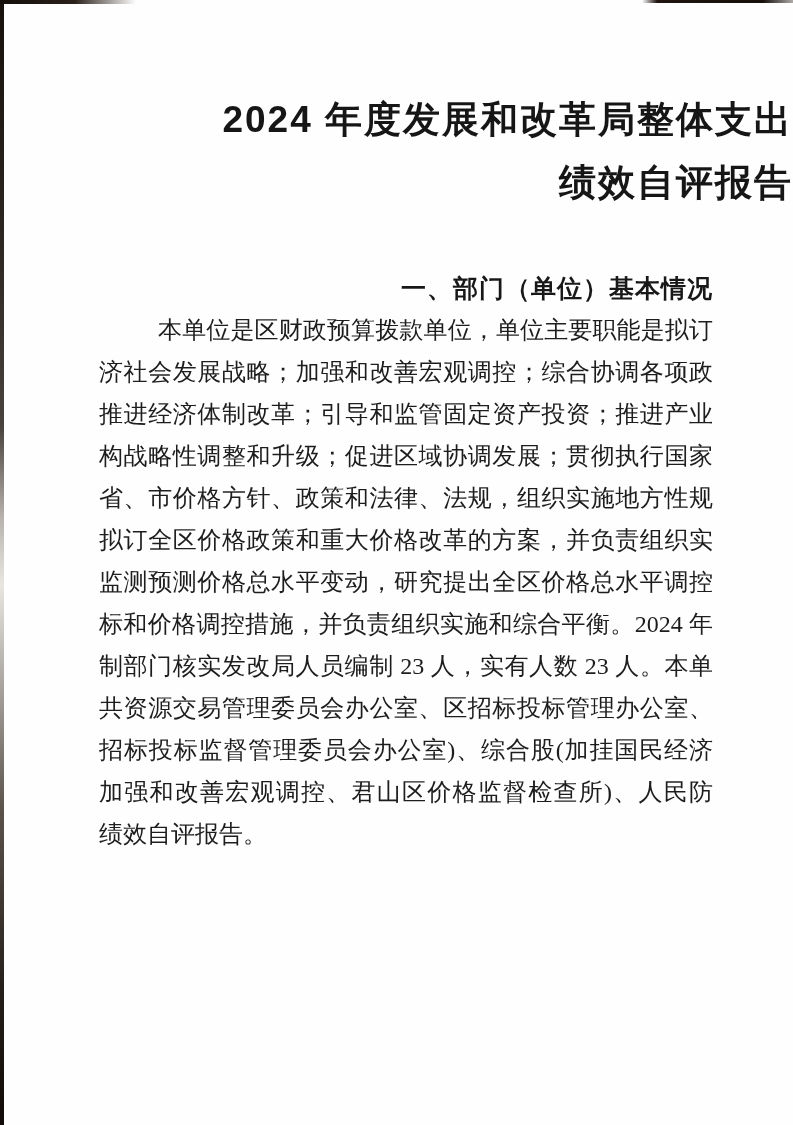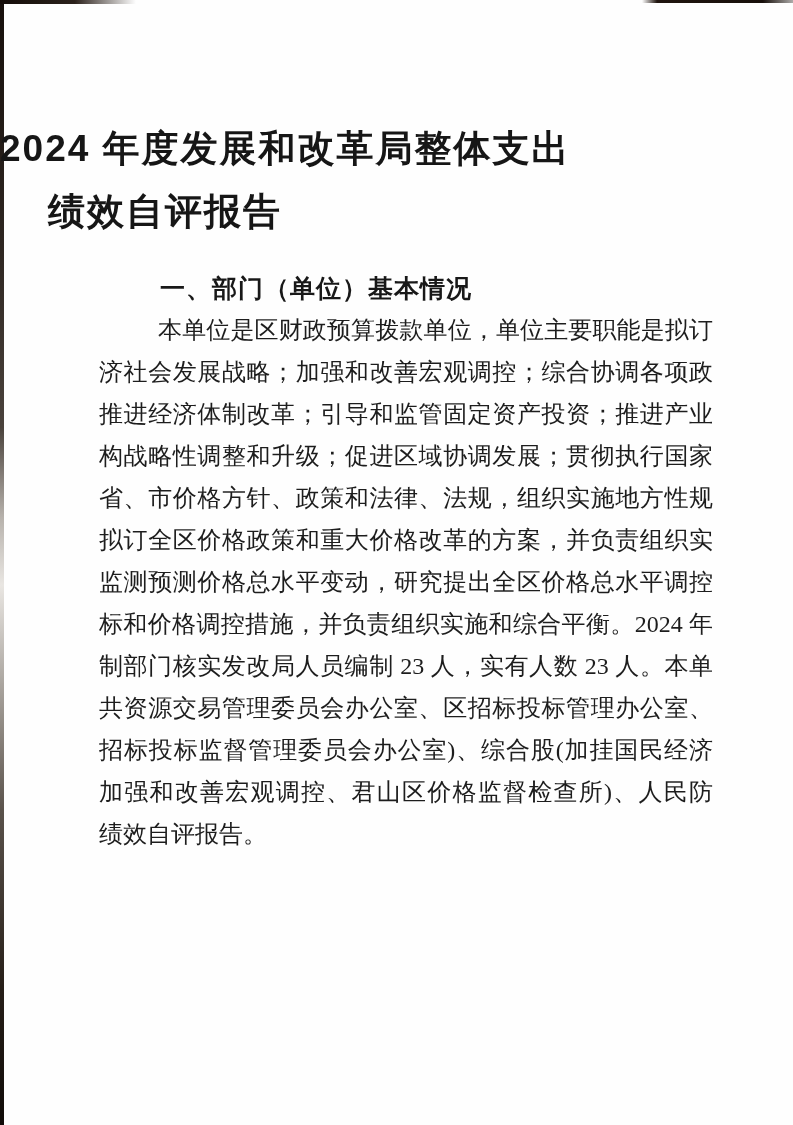--- a/index.html
+++ b/index.html
@@ -35,23 +35,23 @@
   .edge-top-right {
     position: absolute;
     left: 642px; top: 0;
     width: 151px; height: 3px;
     background: linear-gradient(to right,
       rgba(24,16,11,0) 0%, #20150f 10%, #170f0a 80%, rgba(24,16,11,0.35) 100%);
   }
   
   .title-block {
     position: absolute;
-    left: 0; top: 127px;
+    left: 0; top: 98px;
     width: 793px;
-    text-align: left;
+    text-align: right;
     font-family: "Liberation Sans", sans-serif;
     font-weight: 700;
     color: #161616;
   }
   .title-line {
     font-size: 37px;
     line-height: 44px;
     letter-spacing: 2px;
     white-space: nowrap;
   }
@@ -68,20 +68,21 @@
   .heading-line {
     height: 42px;
     line-height: 42px;
     padding-left: 61px;
     font-family: "Liberation Sans", sans-serif;
     font-weight: 700;
     font-size: 25px;
     letter-spacing: 1px;
     color: #181818;
     white-space: nowrap;
+    text-align: right;
   }
   .line {
     height: 42px;
     line-height: 42px;
     font-size: 24px;
     color: #1d1d1d;
     white-space: nowrap;
   }
   .line.justify {
     white-space: normal;

